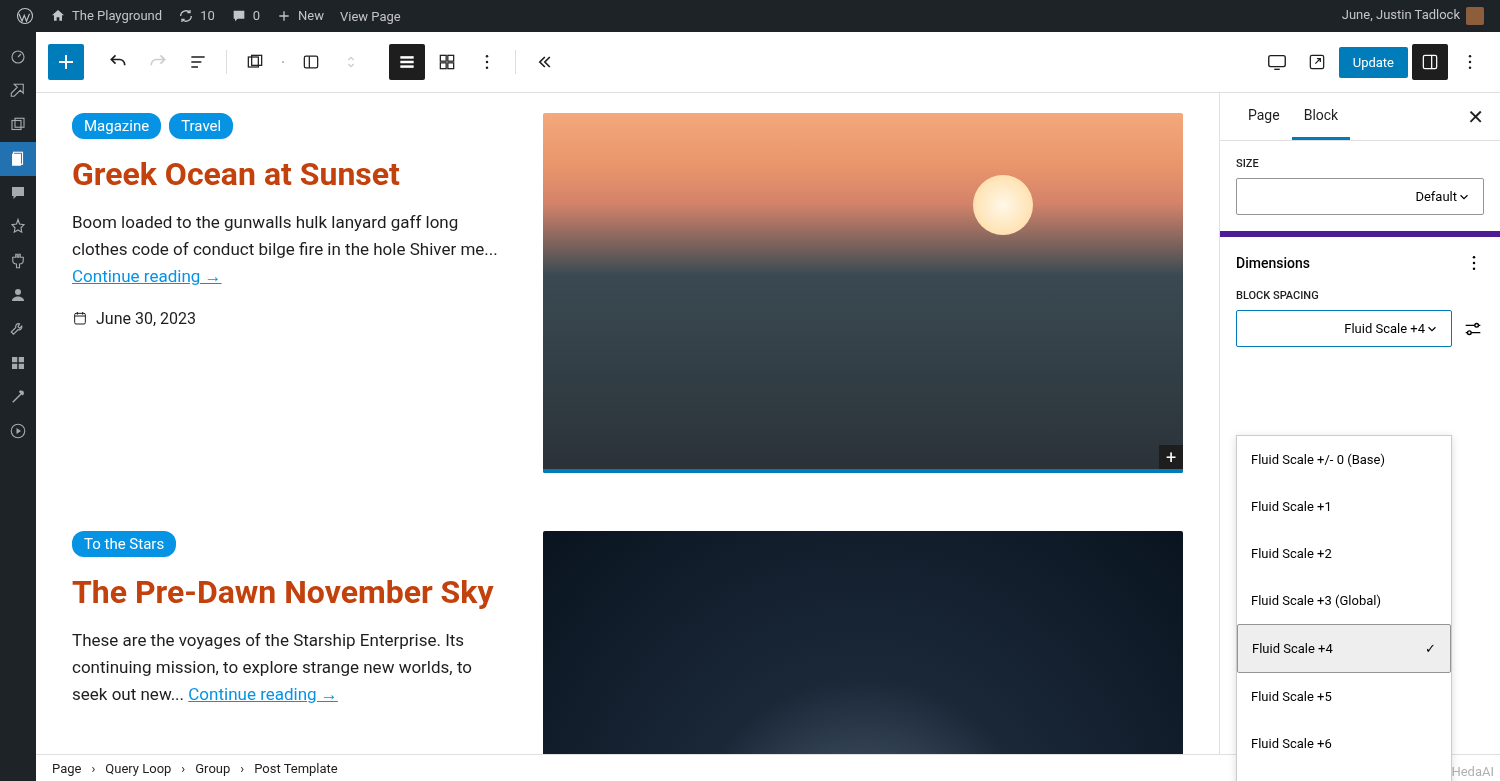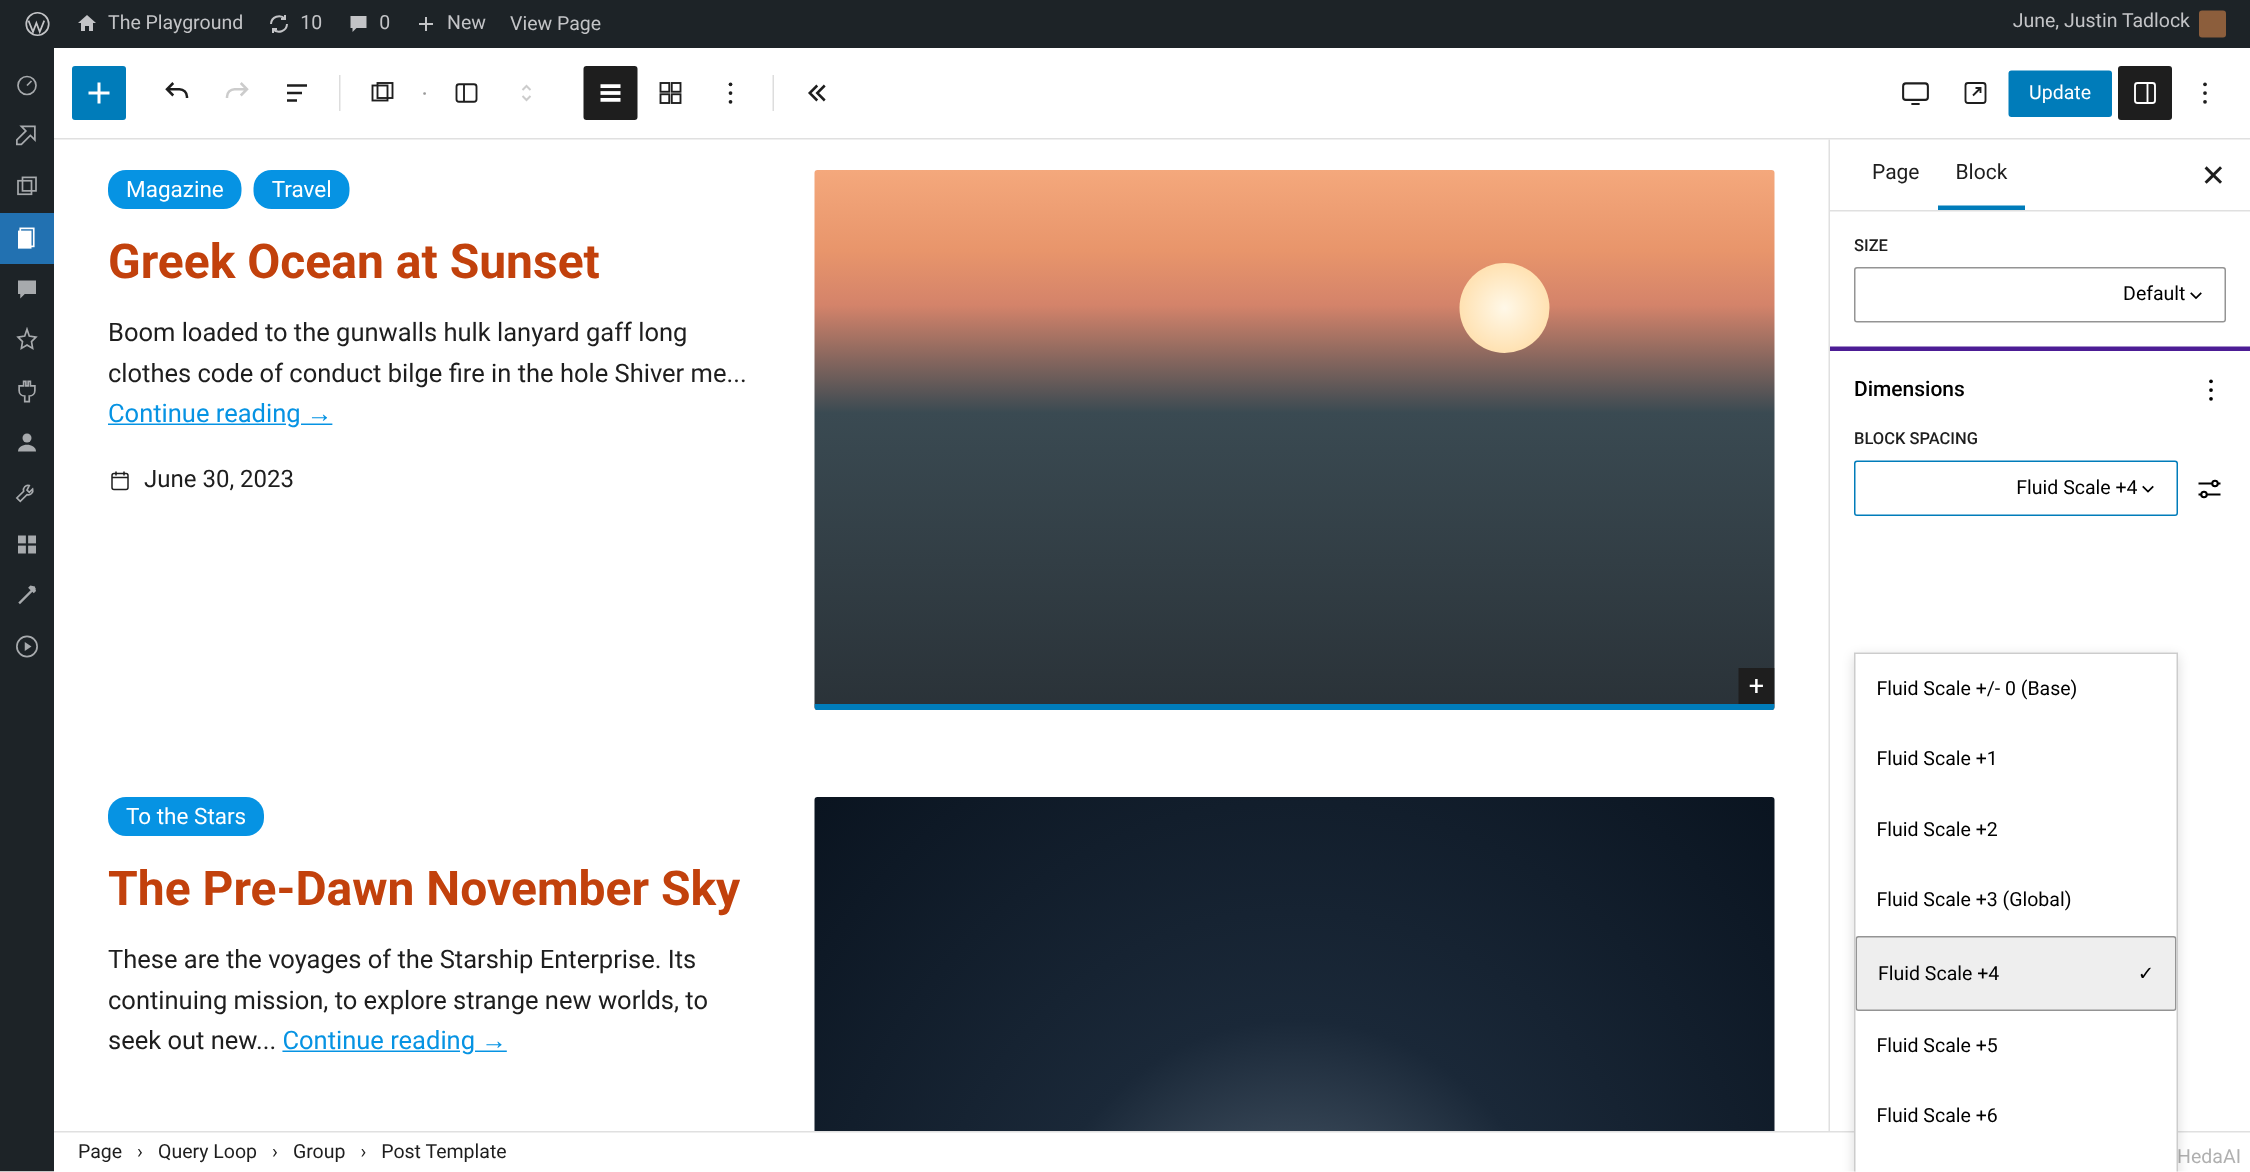--- a/index.html
+++ b/index.html
@@ -21,38 +21,38 @@
 .tbsep{width:1px;height:24px;background:#ddd;margin:0 6px}
 .canvaswrap{flex:1;display:flex;min-height:0}
 .canvas{flex:1;overflow:auto;padding:20px 36px 0 36px}
 .post{display:flex;gap:36px;margin-bottom:58px}
 .postcol{flex:1;max-width:460px}
 .cats{display:flex;gap:8px;margin-bottom:16px}
 .cat{background:#0693e3;color:#fff;padding:4px 12px;border-radius:12px;font-size:15px}
 .ptitle{font-size:32px;font-weight:700;margin-bottom:16px;color:#c2410c}
 .excerpt{font-size:17px;line-height:1.6;color:#1e1e1e;margin-bottom:18px}
 .readmore{color:#0693e3;text-decoration:underline}
-.pdate{display:flex;align-items:flex-end;gap:8px;font-size:16px;color:#1e1e1e}
+.pdate{display:flex;align-items:center;gap:8px;font-size:16px;color:#1e1e1e}
 .pimg{width:640px;height:360px;position:relative;border-radius:2px;overflow:hidden}
 .pimg.sunset{background:linear-gradient(180deg,#f4a87c 0%,#e8956b 15%,#d4836a 25%,#3a4a52 45%,#2a3238 100%)}
 .pimg.sunset::before{content:"";position:absolute;top:62px;right:150px;width:60px;height:60px;border-radius:50%;background:radial-gradient(#fff8e8,#ffd89b)}
 .pimg.sunset::after{content:"";position:absolute;bottom:0;left:0;right:0;height:4px;background:#007cba}
 .addcorner{position:absolute;bottom:4px;right:0;width:24px;height:24px;background:#1e1e1e;color:#fff;display:flex;align-items:center;justify-content:center;font-size:18px}
 .pimg.night{background:radial-gradient(ellipse at 50% 95%,#5a6a7a 0%,#1a2838 40%,#0a1420 100%)}
 .pimg.night::before{content:"";position:absolute;bottom:60px;left:46%;width:0;height:0;border-left:30px solid transparent;border-right:30px solid transparent;border-bottom:18px solid rgba(220,230,240,0.8)}
 .sidebar{width:281px;border-left:1px solid #e0e0e0;display:flex;flex-direction:column;overflow:visible;position:relative}
 .tabs{display:flex;align-items:center;border-bottom:1px solid #e0e0e0;padding:0 16px}
 .tab{padding:14px 12px;font-size:14px;color:#1e1e1e;cursor:pointer;border-bottom:3px solid transparent}
 .tab.active{border-bottom-color:#007cba;font-weight:400}
 .closex{margin-left:auto;cursor:pointer;font-size:20px;color:#1e1e1e}
 .panel{padding:16px}
 .plabel{font-size:11px;text-transform:uppercase;color:#1e1e1e;font-weight:500;margin-bottom:8px}
 .sel{width:100%;border:1px solid #949494;border-radius:2px;padding:10px 12px;font-size:13px;display:flex;justify-content:flex-end;align-items:center;cursor:pointer}
 .sel.focused{border:1.5px solid #007cba}
-.dimhdr{display:flex;justify-content:space-between;align-items:center;padding:16px;border-top:3px solid #4c1d95}
+.dimhdr{display:flex;justify-content:space-between;align-items:center;padding:16px;border-top:6px solid #4c1d95}
 .dimhdr h3{font-size:14px;font-weight:500}
 .bspanel{padding:0 16px 16px}
 .bsrow{display:flex;gap:10px;align-items:center}
 .dropdown{position:absolute;top:342px;left:16px;width:216px;background:#fff;border:1px solid #ccc;box-shadow:0 2px 8px rgba(0,0,0,0.15);z-index:100;max-height:420px;overflow:auto}
 .ddopt{padding:16px 14px;font-size:13px;display:flex;justify-content:space-between;align-items:center;cursor:pointer}
 .ddopt.sel{background:#eee}
 .breadcrumb{height:27px;border-top:1px solid #e0e0e0;display:flex;align-items:center;padding:0 16px;font-size:13px;color:#1e1e1e;gap:10px;background:#fff}
 .breadcrumb .crumb{cursor:pointer}
 .watermark{position:absolute;bottom:2px;right:6px;font-size:13px;color:#b0b0b0}
 svg{display:block}

